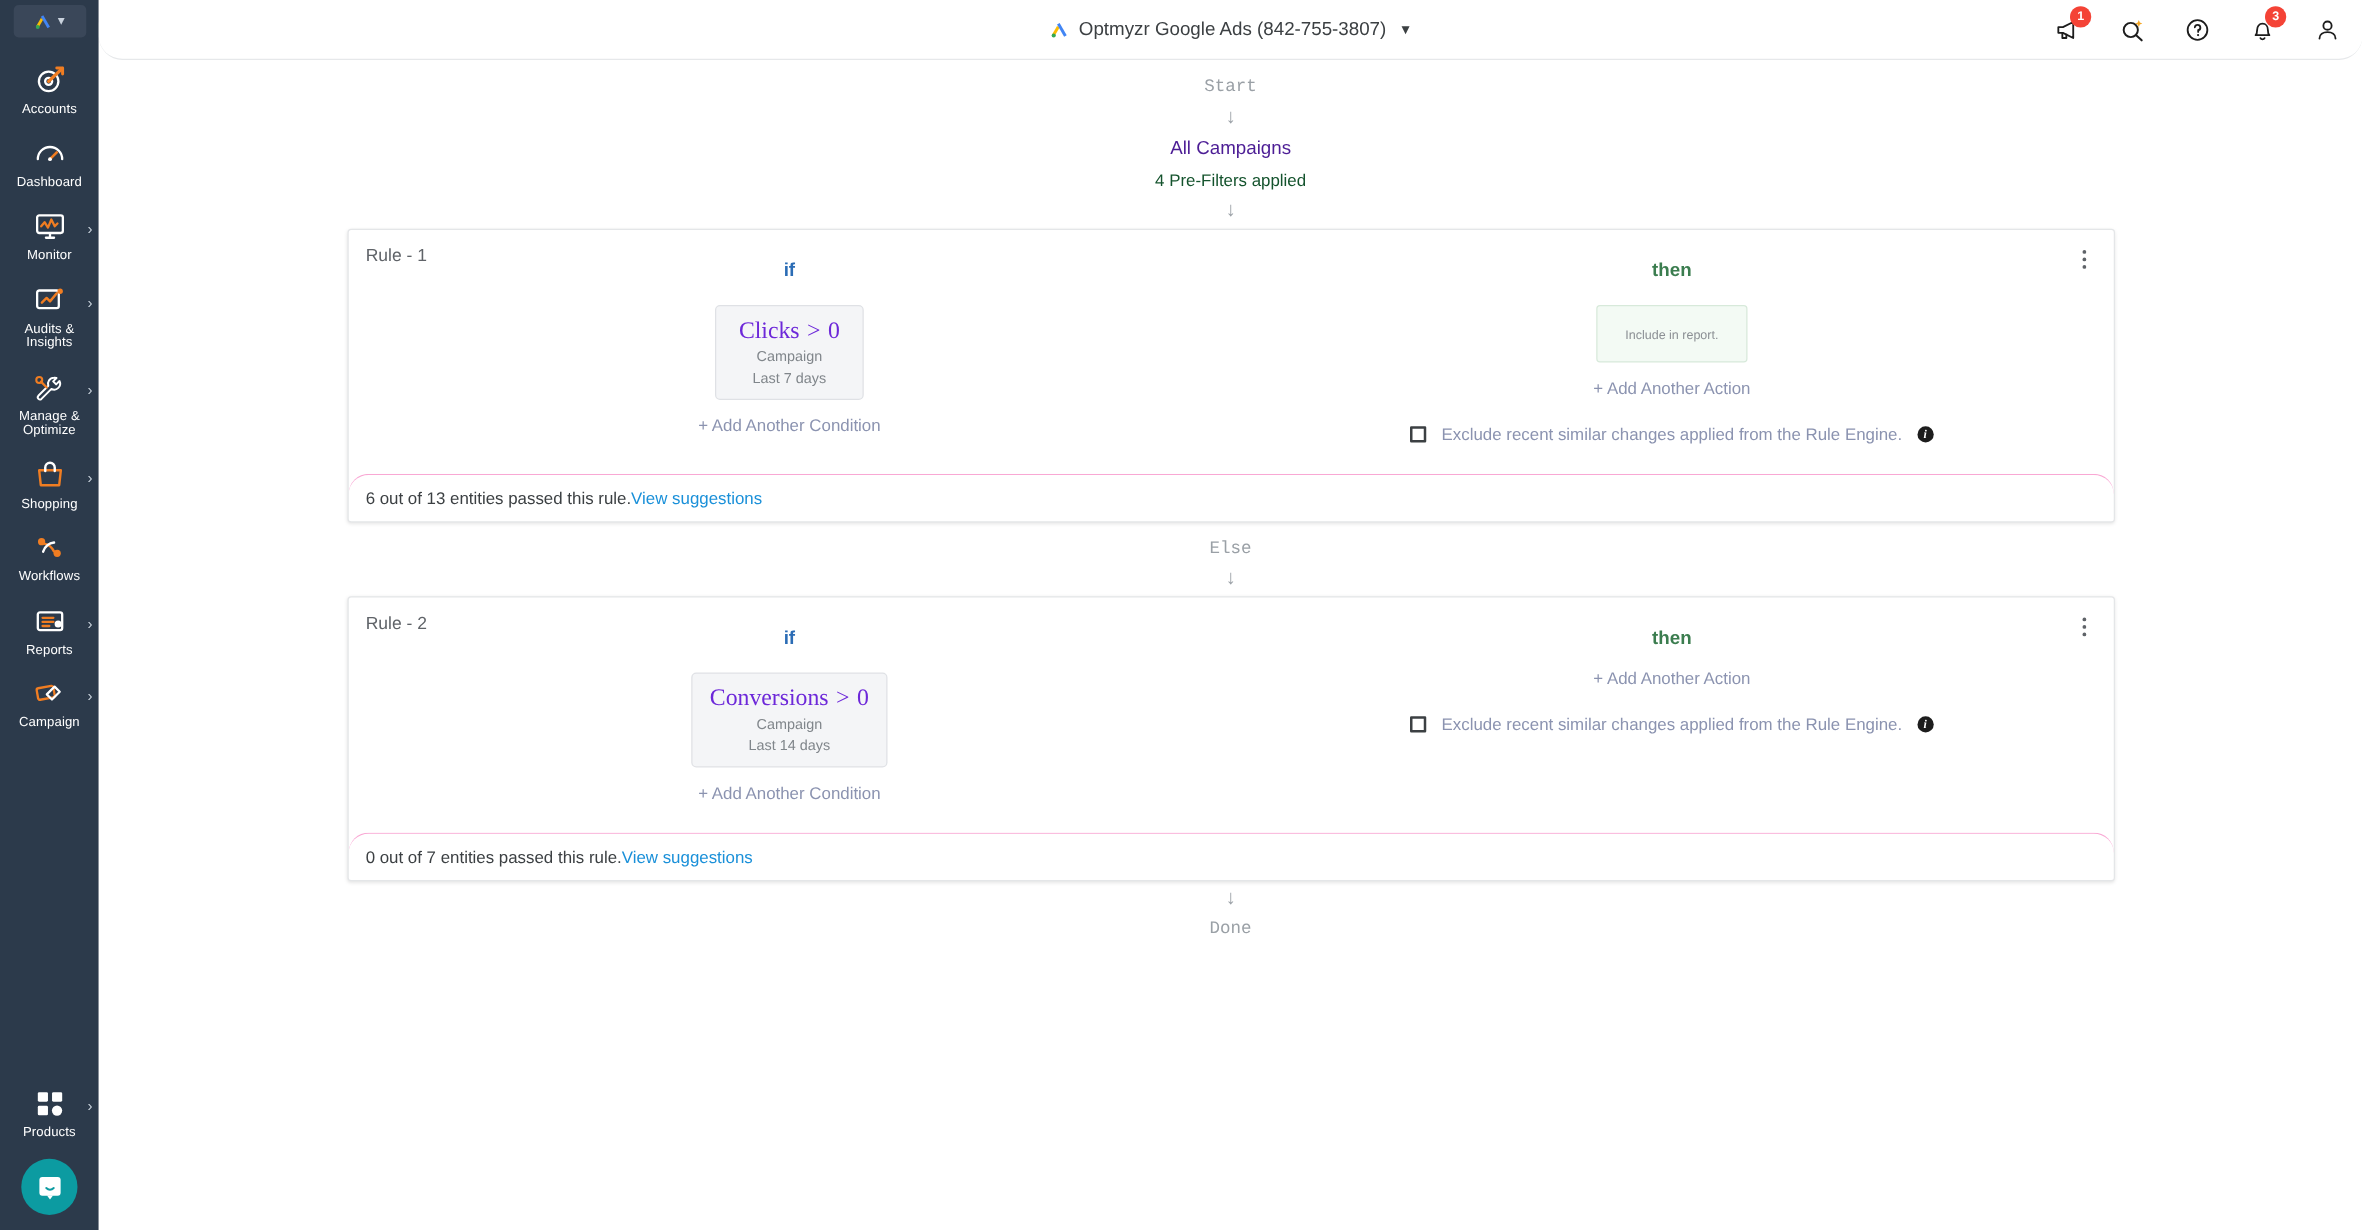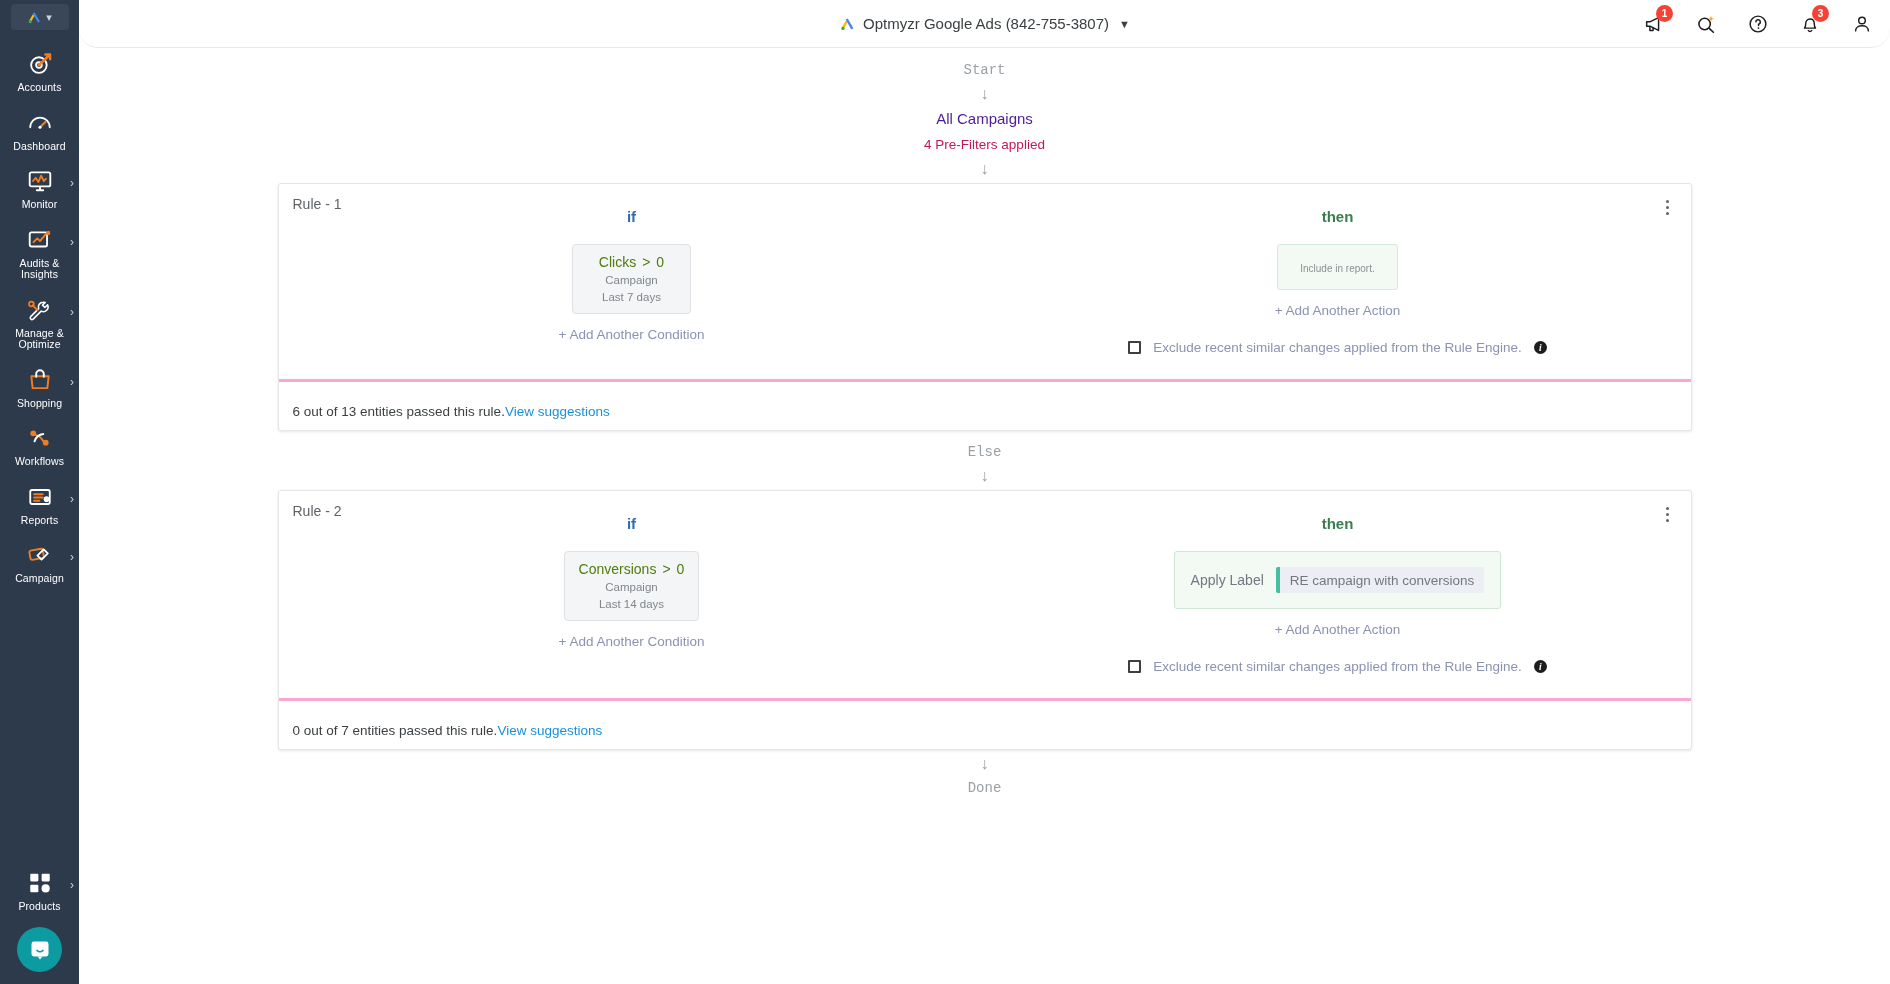--- a/index.html
+++ b/index.html
@@ -84,21 +84,21 @@
     font-size: 10px; font-weight: bold;
     display: flex; align-items: center; justify-content: center;
   }
 
   
   .canvas { width: 100%; height: 936px; overflow: hidden; position: relative; }
   .flow { width: 100%; padding-top: 12px; }
   .center { text-align: center; }
   .flow-label-muted { font-size: 14px; color: #9aa0a6; line-height: 20px; font-family: Liberation Mono, monospace; }
   .flow-label-strong { font-size: 15px; color: #4c1d95; line-height: 22px; }
-  .flow-sub { font-size: 13.5px; color: #be185d; line-height: 20px; margin-top: 5px; }
+  .flow-sub { font-size: 13.5px; color: #14532d; line-height: 20px; margin-top: 5px; }
   .arrow-down { font-size: 16px; color: #9aa0a6; line-height: 28px; }
 
   
   .rule-card {
     margin: 0 auto;
     width: 1414px;
     background: #fff;
     border: 1px solid #e4e6e8;
     border-radius: 3px;
     box-shadow: 0 1px 3px rgba(0,0,0,.10);
@@ -126,21 +126,21 @@
   .cond-box {
     margin-top: 16px;
     min-width: 119px;
     background: #f4f5f7;
     border: 1px solid #dfe1e5;
     border-radius: 4px;
     padding: 9px 14px 9px 14px;
     text-align: center;
     cursor: pointer;
   }
-  .cond-main { font-size: 14px; color: #4d7c0f; white-space: nowrap; }
+  .cond-main { font-size: 19px; color: #6d28d9; white-space: nowrap; font-family: Liberation Serif, serif; }
   .cond-main .op { margin: 0 6px; }
   .cond-sub { font-size: 11.5px; color: #80868b; line-height: 14px; margin-top: 3px; }
 
   .addlink {
     margin-top: 13px;
     font-size: 13.5px; color: #8b93b0; cursor: pointer;
   }
 
   .action-box {
     margin-top: 16px;
@@ -193,23 +193,23 @@
     width: 13px; height: 13px; border-radius: 50%;
     background: #1d1d1d; color: #fff;
     font-size: 9.5px; font-weight: bold; font-style: italic;
     display:flex; align-items:center; justify-content:center;
     font-family: "Liberation Serif", serif;
     cursor: pointer;
   }
 
   .rule-footer {
     margin-top: 24px;
-    border-top: 3px solid #f9a8d4;
-    padding: 22px 0 11px 14px;
-    font-size: 13.5px; color: #3c4043;
+    border-top: 1px solid #f9a8d4;
+    padding: 11px 0 11px 14px;
+    font-size: 13.5px; color: #3c4043; border-radius: 16px;
   }
   .rule-footer .sug { color: #1a90d9; cursor: pointer; }
 
   .gap-sm { height: 11px; }
 </style>
 </head>
 <body>
 
 <div class="app">
 
@@ -481,27 +481,20 @@
                   <span>Conversions</span><span class="op">&gt;</span><span>0</span>
                 </div>
                 <div class="cond-sub">Campaign</div>
                 <div class="cond-sub">Last 14 days</div>
               </div>
               <div class="addlink">+ Add Another Condition</div>
             </div>
 
             <div class="col-then">
               <div class="kw kw-then">then</div>
-              <div class="action-box-label">
-                <span class="al-name">Apply Label</span>
-                <span class="label-chip">
-                  <span class="bar"></span>
-                  <span class="txt">RE campaign with conversions</span>
-                </span>
-              </div>
               <div class="addlink">+ Add Another Action</div>
               <div class="exclude-row">
                 <span class="cbx"></span>
                 <span>Exclude recent similar changes applied from the Rule Engine.</span>
                 <span class="info-dot">i</span>
               </div>
             </div>
           </div>
 
           <div class="rule-footer">

